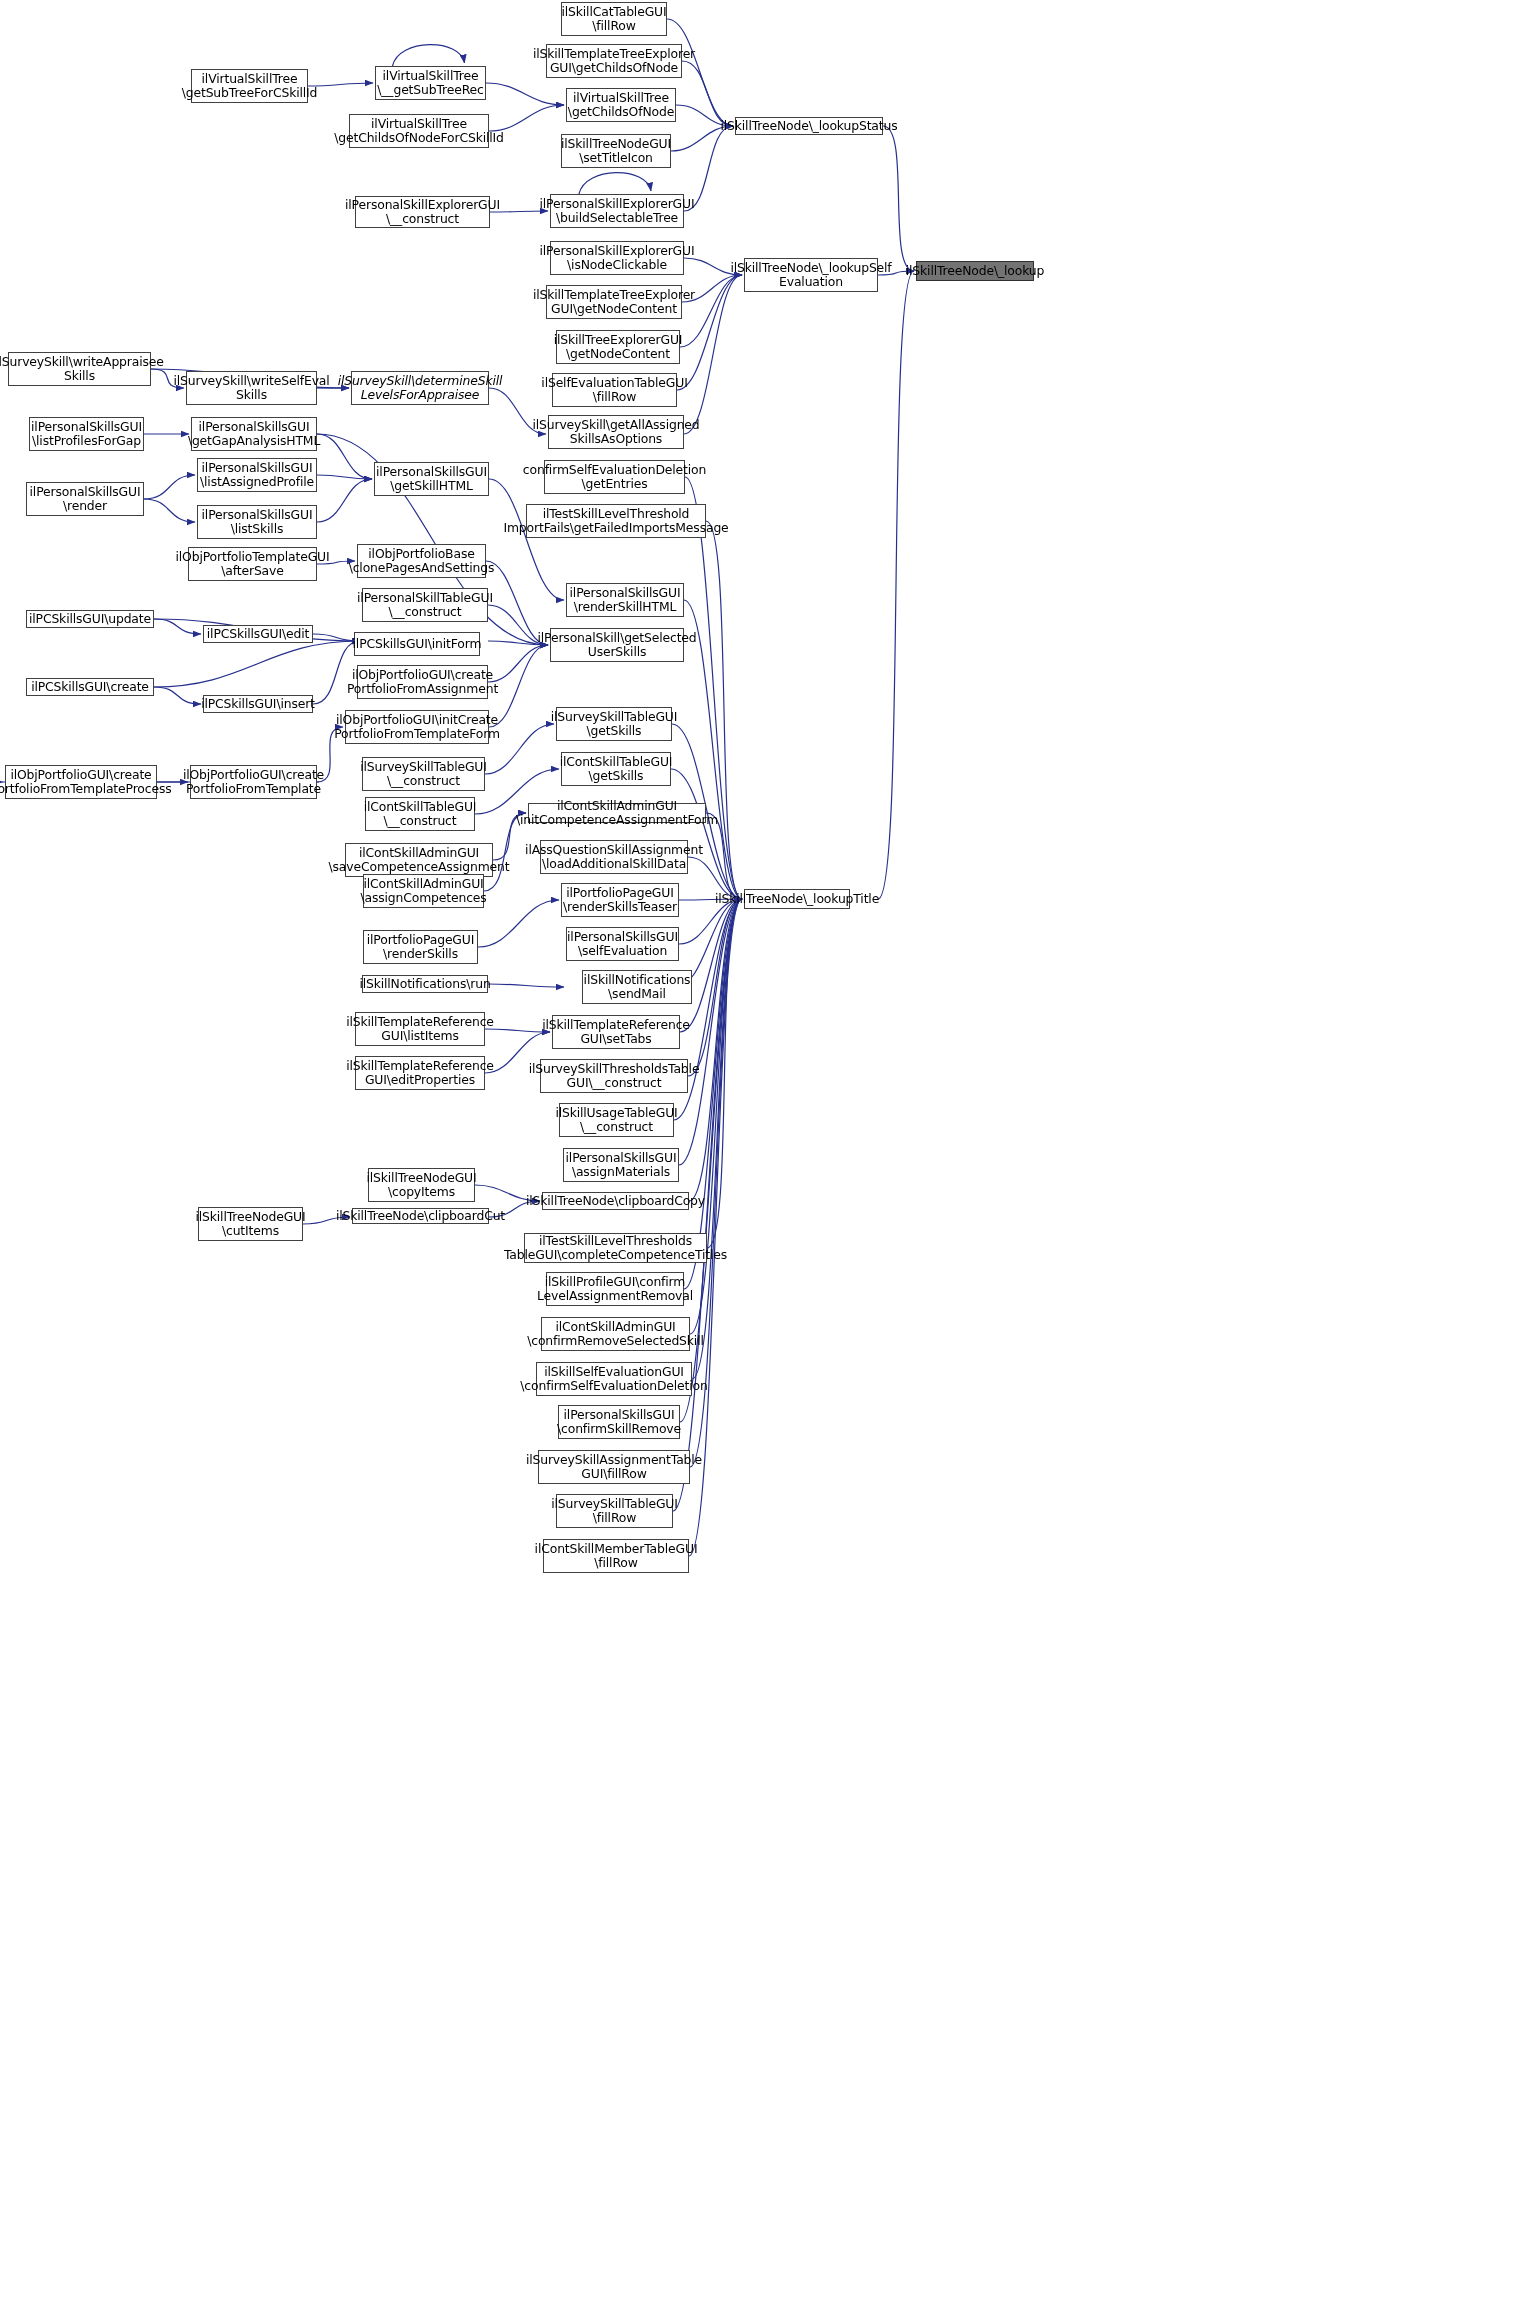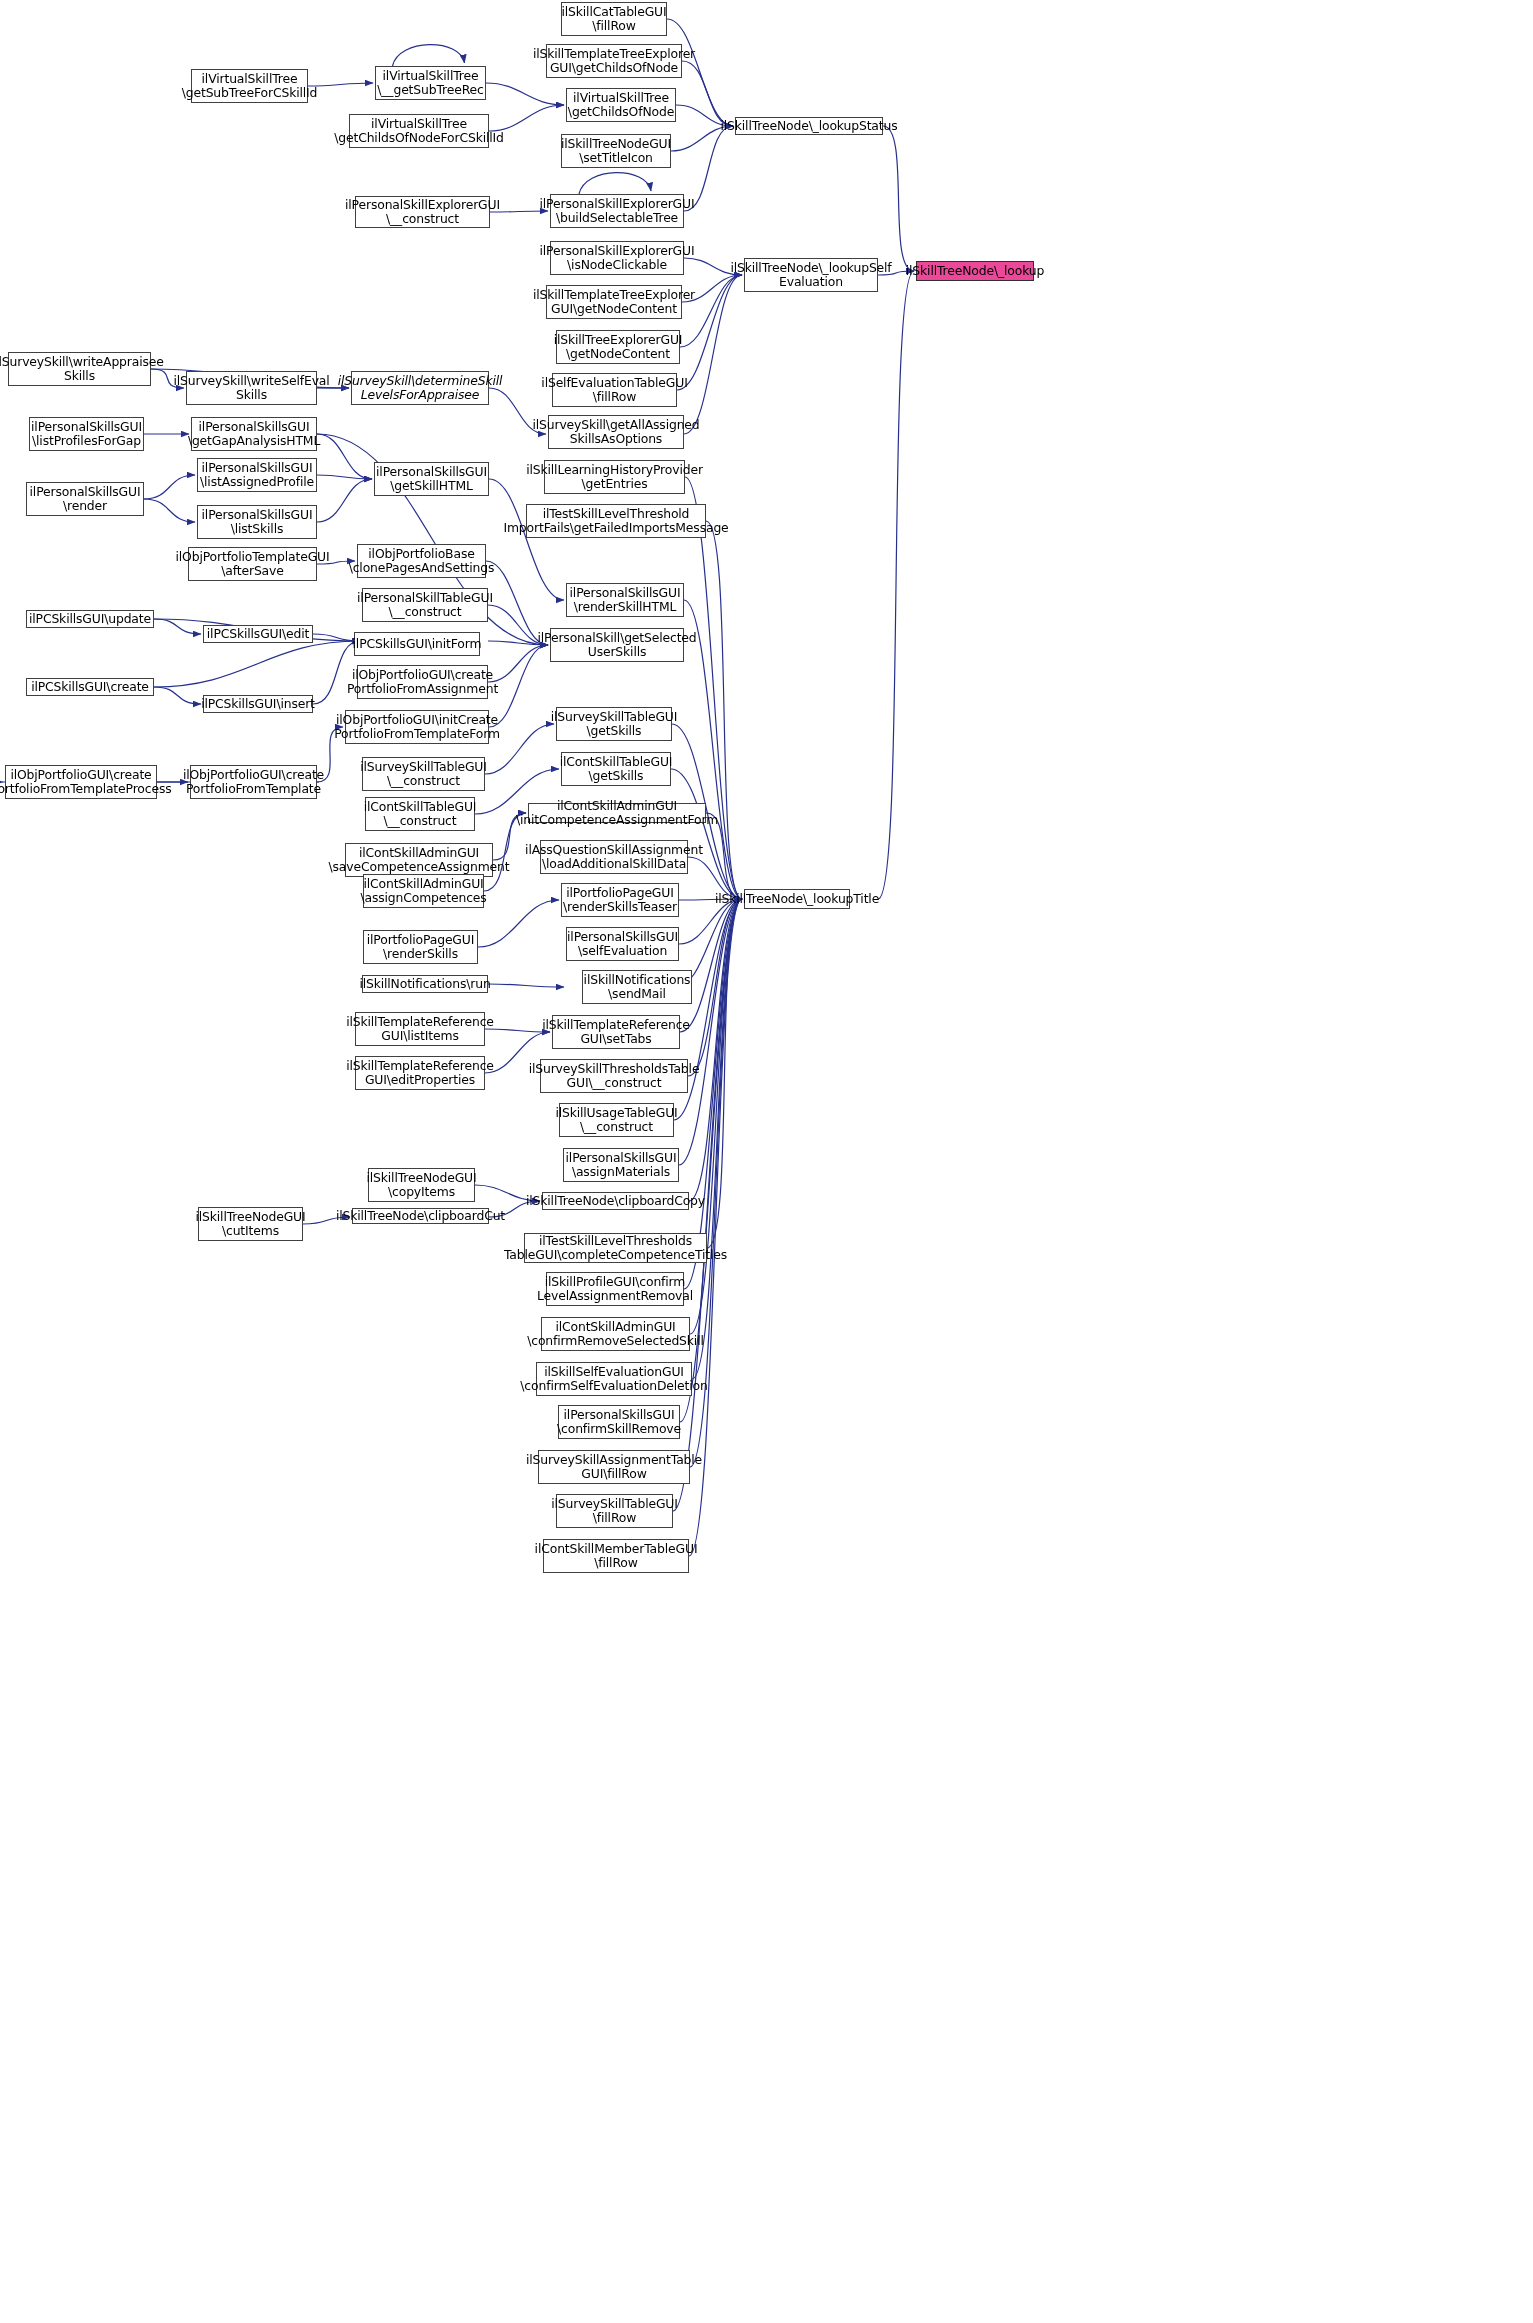--- a/index.html
+++ b/index.html
@@ -22,21 +22,21 @@
     display:flex;
     align-items:center;
     justify-content:center;
     text-align:center;
     line-height:1.12;
     font-size:12.4px;
     letter-spacing:-0.15px;
     white-space:pre-line;
     padding:1px 3px;
   }
-  .node.highlight{background:#ec4899;border-color:#303030;text-align:center;}
+  .node.highlight{background:#737373;border-color:#303030;text-align:center;}
 </style>
 </head>
 <body>
 
 <div id="canvas">
   <svg class="edges">
     <defs>
       <marker id="arrow" markerWidth="9" markerHeight="7" refX="8.5" refY="3.5" orient="auto" markerUnits="userSpaceOnUse">
         <polygon points="0 0, 9 3.5, 0 7" fill="#26308c"></polygon>
       </marker>
@@ -146,21 +146,21 @@
       <div class="node" style="left: 550px; top: 241px; width: 134px; height: 34px;">ilPersonalSkillExplorerGUI
 \isNodeClickable</div>
       <div class="node" style="left: 546px; top: 285px; width: 136px; height: 34px;">ilSkillTemplateTreeExplorer
 GUI\getNodeContent</div>
       <div class="node" style="left: 556px; top: 330px; width: 124px; height: 34px;">ilSkillTreeExplorerGUI
 \getNodeContent</div>
       <div class="node" style="left: 552px; top: 373px; width: 125px; height: 34px;">ilSelfEvaluationTableGUI
 \fillRow</div>
       <div class="node" style="left: 548px; top: 415px; width: 136px; height: 34px;">ilSurveySkill\getAllAssigned
 SkillsAsOptions</div>
-      <div class="node" style="left: 544px; top: 460px; width: 141px; height: 34px;">ilSkillLearningHistoryProvider
+      <div class="node" style="left: 544px; top: 460px; width: 141px; height: 34px;">confirmSelfEvaluationDeletion
 \getEntries</div>
       <div class="node" style="left: 526px; top: 504px; width: 180px; height: 34px;">ilTestSkillLevelThreshold
 ImportFails\getFailedImportsMessage</div>
       <div class="node" style="left: 8px; top: 352px; width: 143px; height: 34px;">ilSurveySkill\writeAppraisee
 Skills</div>
       <div class="node" style="left: 186px; top: 371px; width: 131px; height: 34px;">ilSurveySkill\writeSelfEval
 Skills</div>
       <div class="node" style="left: 351px; top: 371px; width: 138px; height: 34px; font-style: italic;">ilSurveySkill\determineSkill
 LevelsForAppraisee</div>
       <div class="node" style="left: 29px; top: 417px; width: 115px; height: 34px;">ilPersonalSkillsGUI

